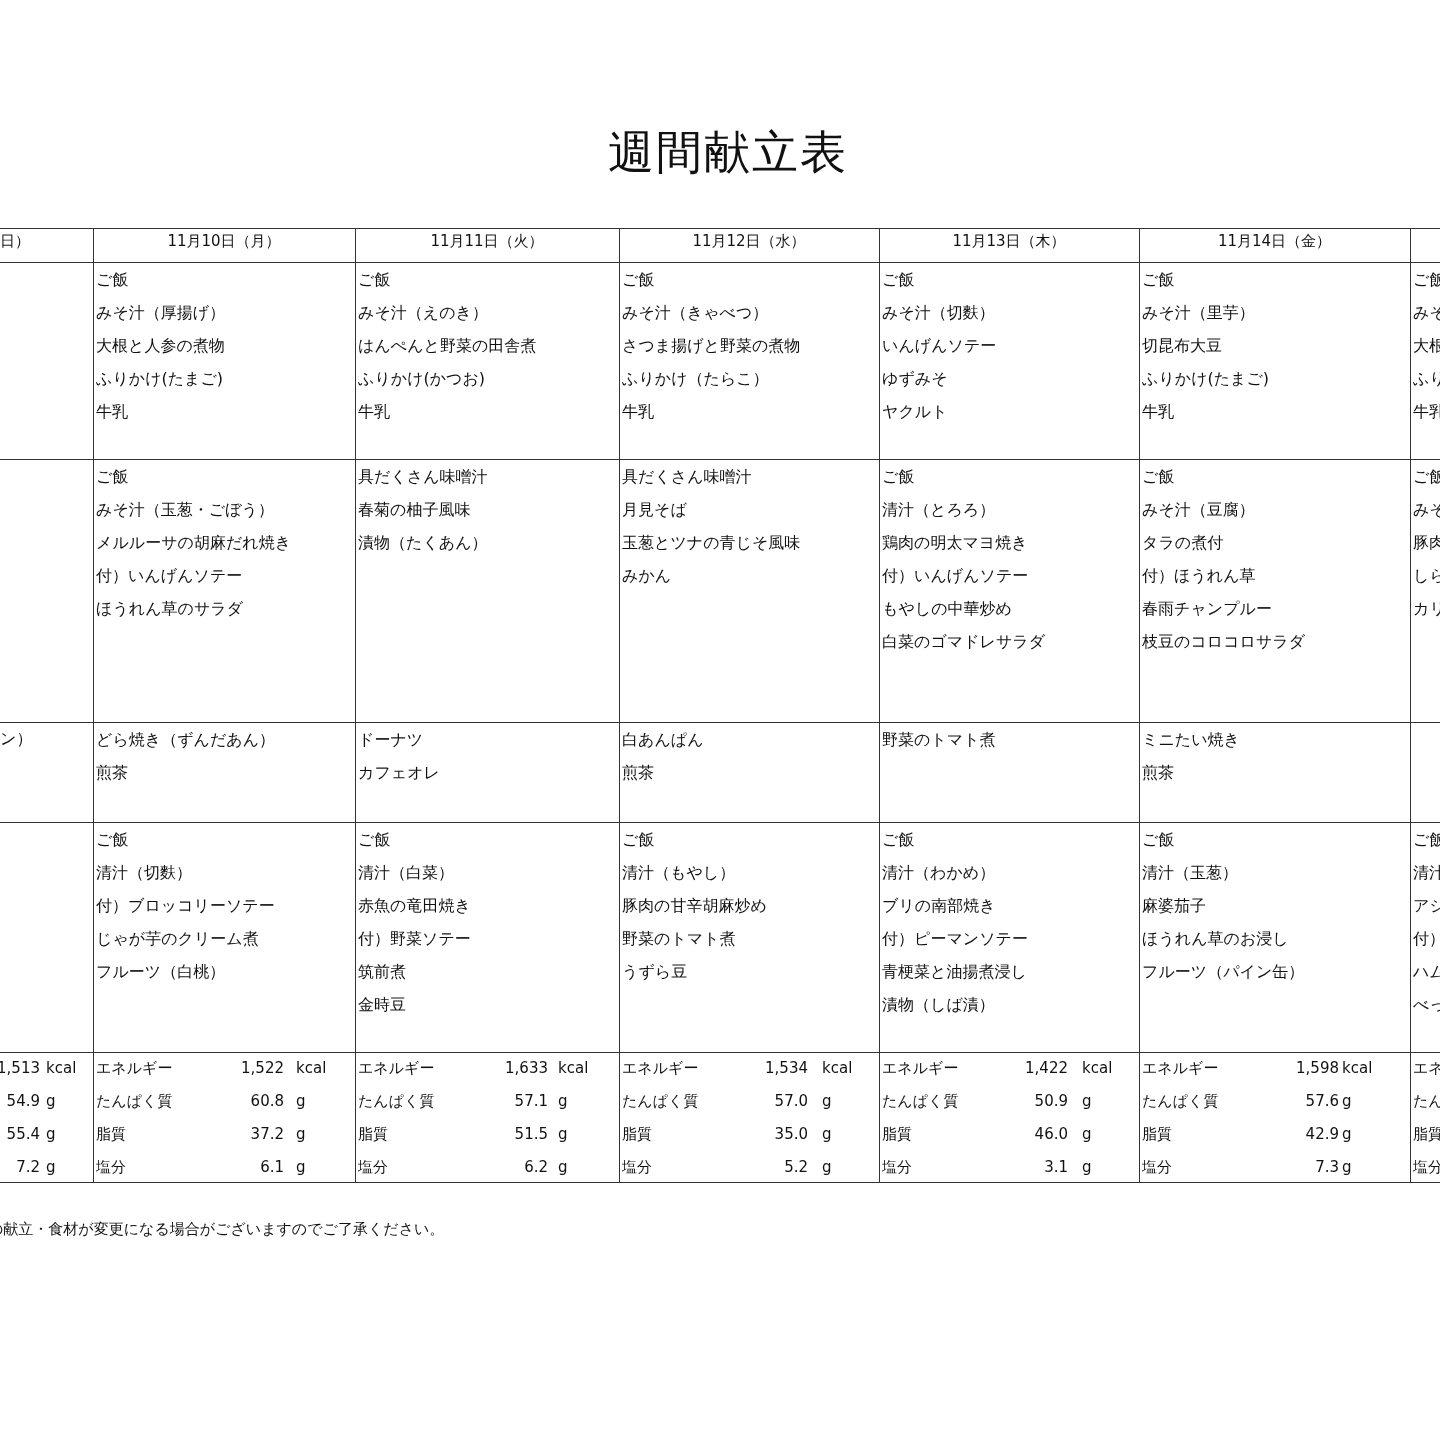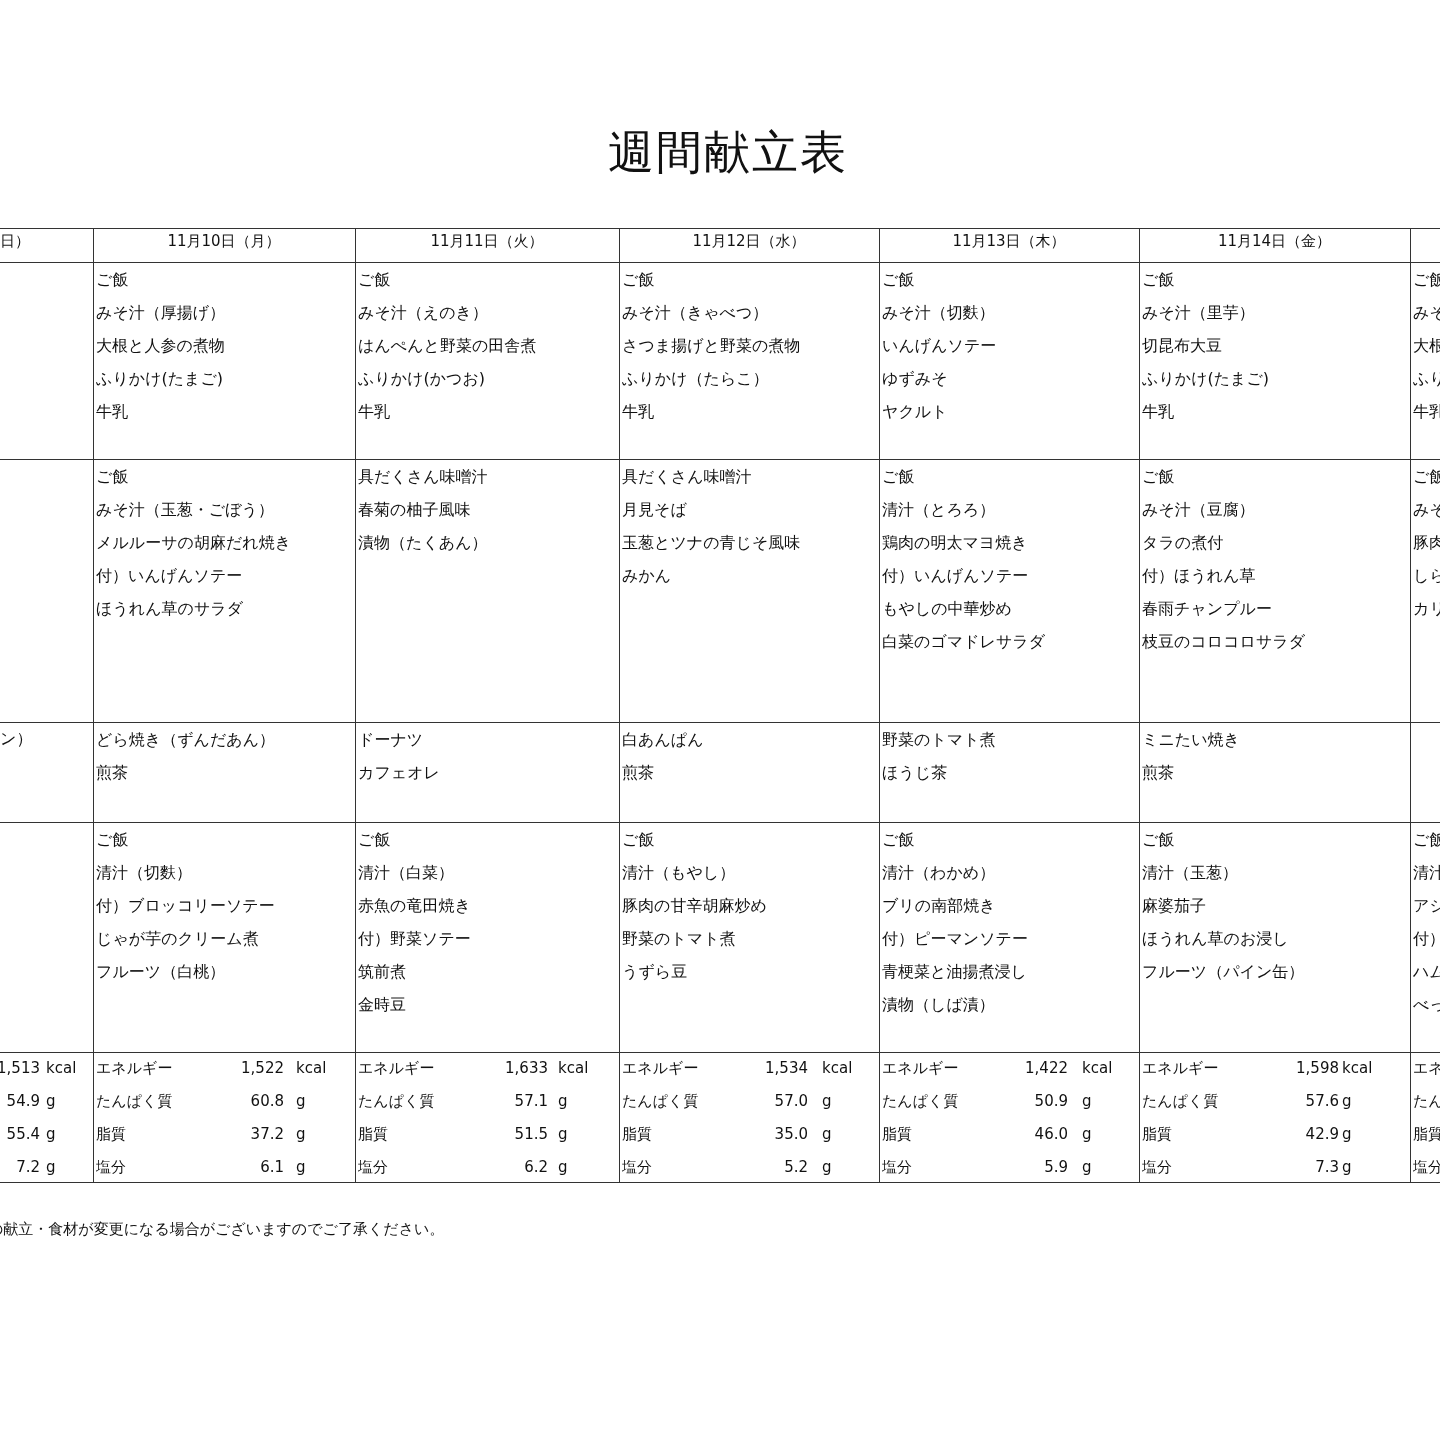--- a/index.html
+++ b/index.html
@@ -210,21 +210,20 @@
     <div class="cell" style="top:460px;left:882px;width:254px;height:261px;">
       <div class="cell-text">ご飯</div>
       <div class="cell-text">清汁（とろろ）</div>
       <div class="cell-text">鶏肉の明太マヨ焼き</div>
       <div class="cell-text">付）いんげんソテー</div>
       <div class="cell-text">もやしの中華炒め</div>
       <div class="cell-text">白菜のゴマドレサラダ</div>
     </div>
     <div class="cell" style="top:723px;left:882px;width:254px;height:98px;">
       <div class="cell-text">野菜のトマト煮</div>
-      <div class="cell-text">ほうじ茶</div>
     </div>
     <div class="cell" style="top:823px;left:882px;width:254px;height:228px;">
       <div class="cell-text">ご飯</div>
       <div class="cell-text">清汁（わかめ）</div>
       <div class="cell-text">ブリの南部焼き</div>
       <div class="cell-text">付）ピーマンソテー</div>
       <div class="cell-text">青梗菜と油揚煮浸し</div>
       <div class="cell-text">漬物（しば漬）</div>
     </div>
     <div class="cell" style="top:1052px;left:882px;width:254px;height:128px;">
@@ -238,21 +237,21 @@
         <span class="nut-val">50.9</span>
         <span class="nut-unit">g</span>
       </div>
       <div class="nut-row">
         <span class="nut-label">脂質</span>
         <span class="nut-val">46.0</span>
         <span class="nut-unit">g</span>
       </div>
       <div class="nut-row">
         <span class="nut-label">塩分</span>
-        <span class="nut-val">5.9</span>
+        <span class="nut-val">3.1</span>
         <span class="nut-unit">g</span>
       </div>
     </div>
     <div class="hdr" style="top:232px;left:1139px;width:271px;">11月14日（金）</div>
     <div class="cell" style="top:263px;left:1142px;width:265px;height:195px;">
       <div class="cell-text">ご飯</div>
       <div class="cell-text">みそ汁（里芋）</div>
       <div class="cell-text">切昆布大豆</div>
       <div class="cell-text">ふりかけ(たまご)</div>
       <div class="cell-text">牛乳</div>

